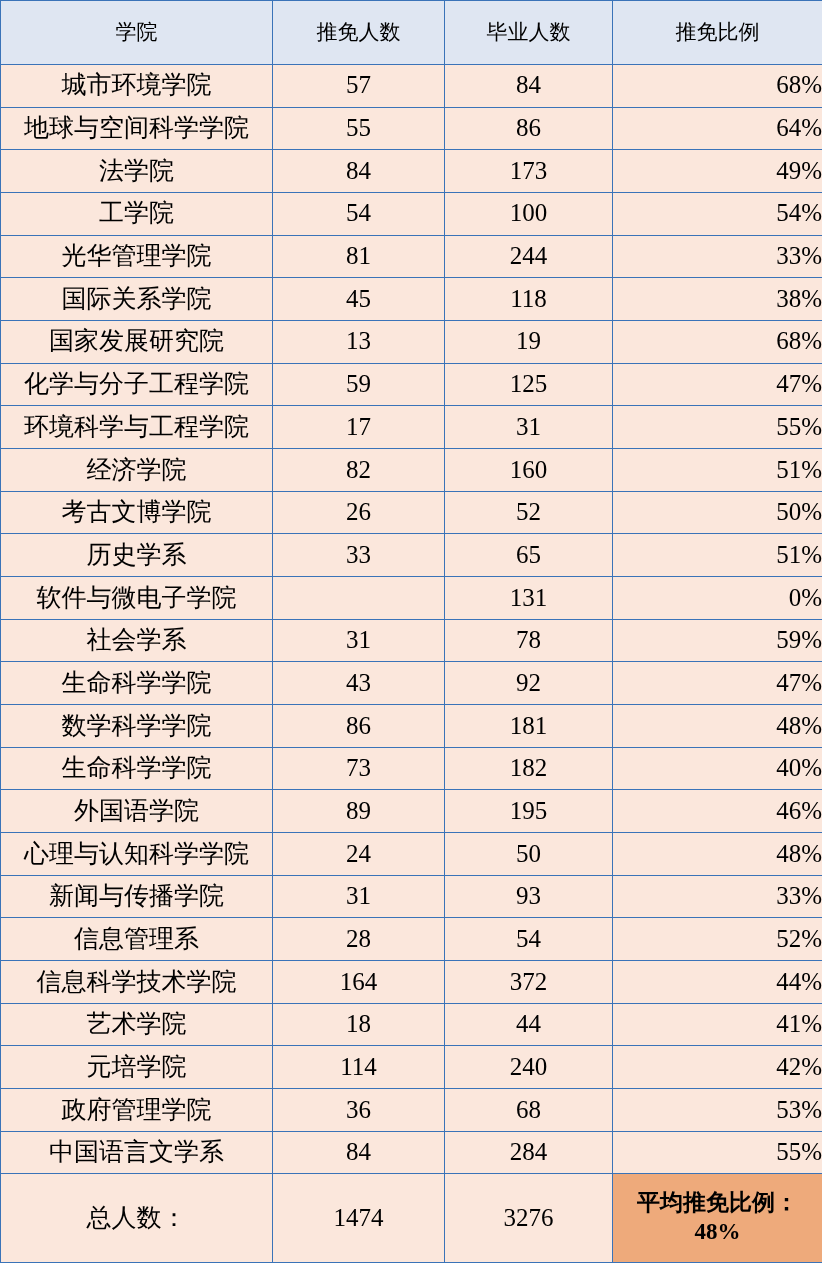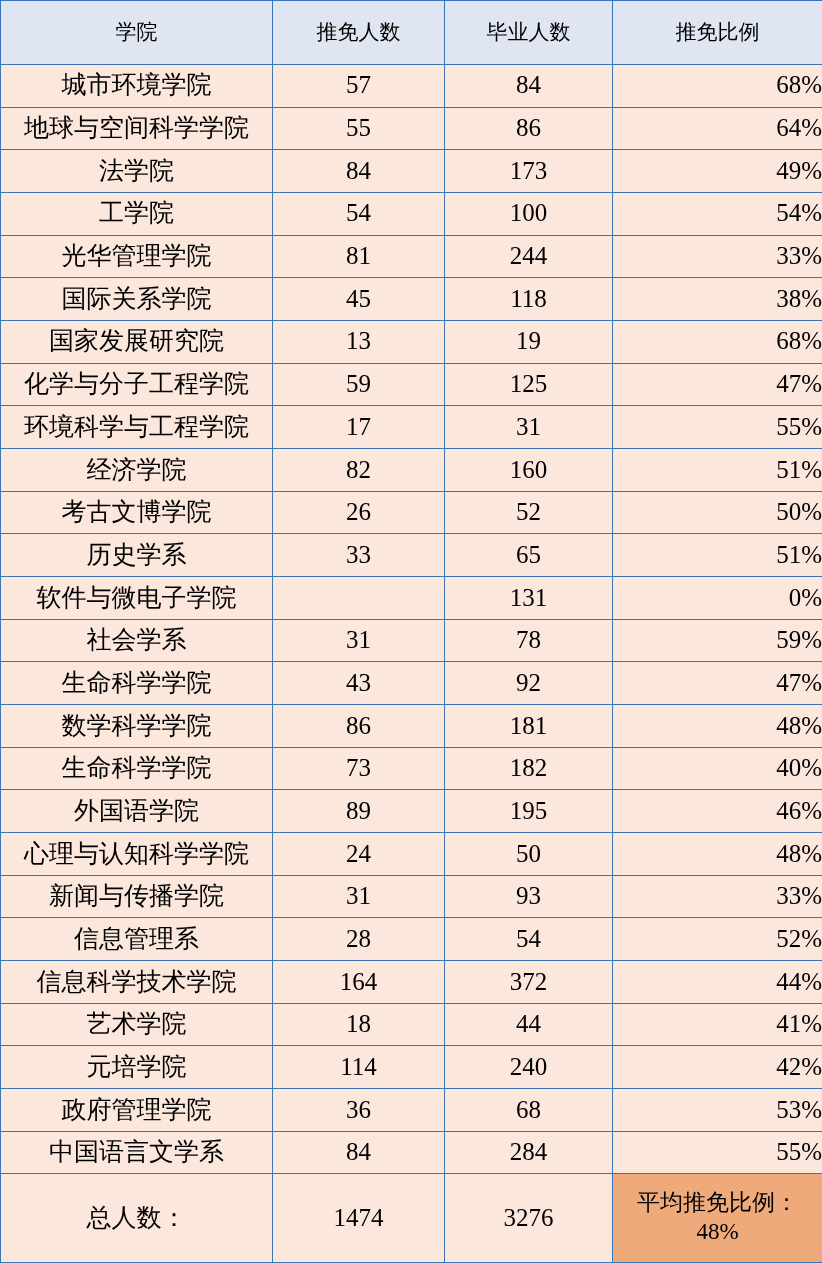--- a/index.html
+++ b/index.html
@@ -80,21 +80,21 @@
     font-size: 25px;
   }
   tr.total td.ratio {
     background: #eeaa7b;
     text-align: center;
     font-size: 23px;
     line-height: 1.25;
     white-space: normal;
     padding: 0 4px;
   }
-  .ratio-line { display: block; }
+  .ratio-line { display: block; font-weight: bold; }
 </style>
 </head>
 <body>
 
 <div id="sheet">
   <table class="grid">
     <colgroup>
       <col class="c-college">
       <col class="c-rec">
       <col class="c-grad">

